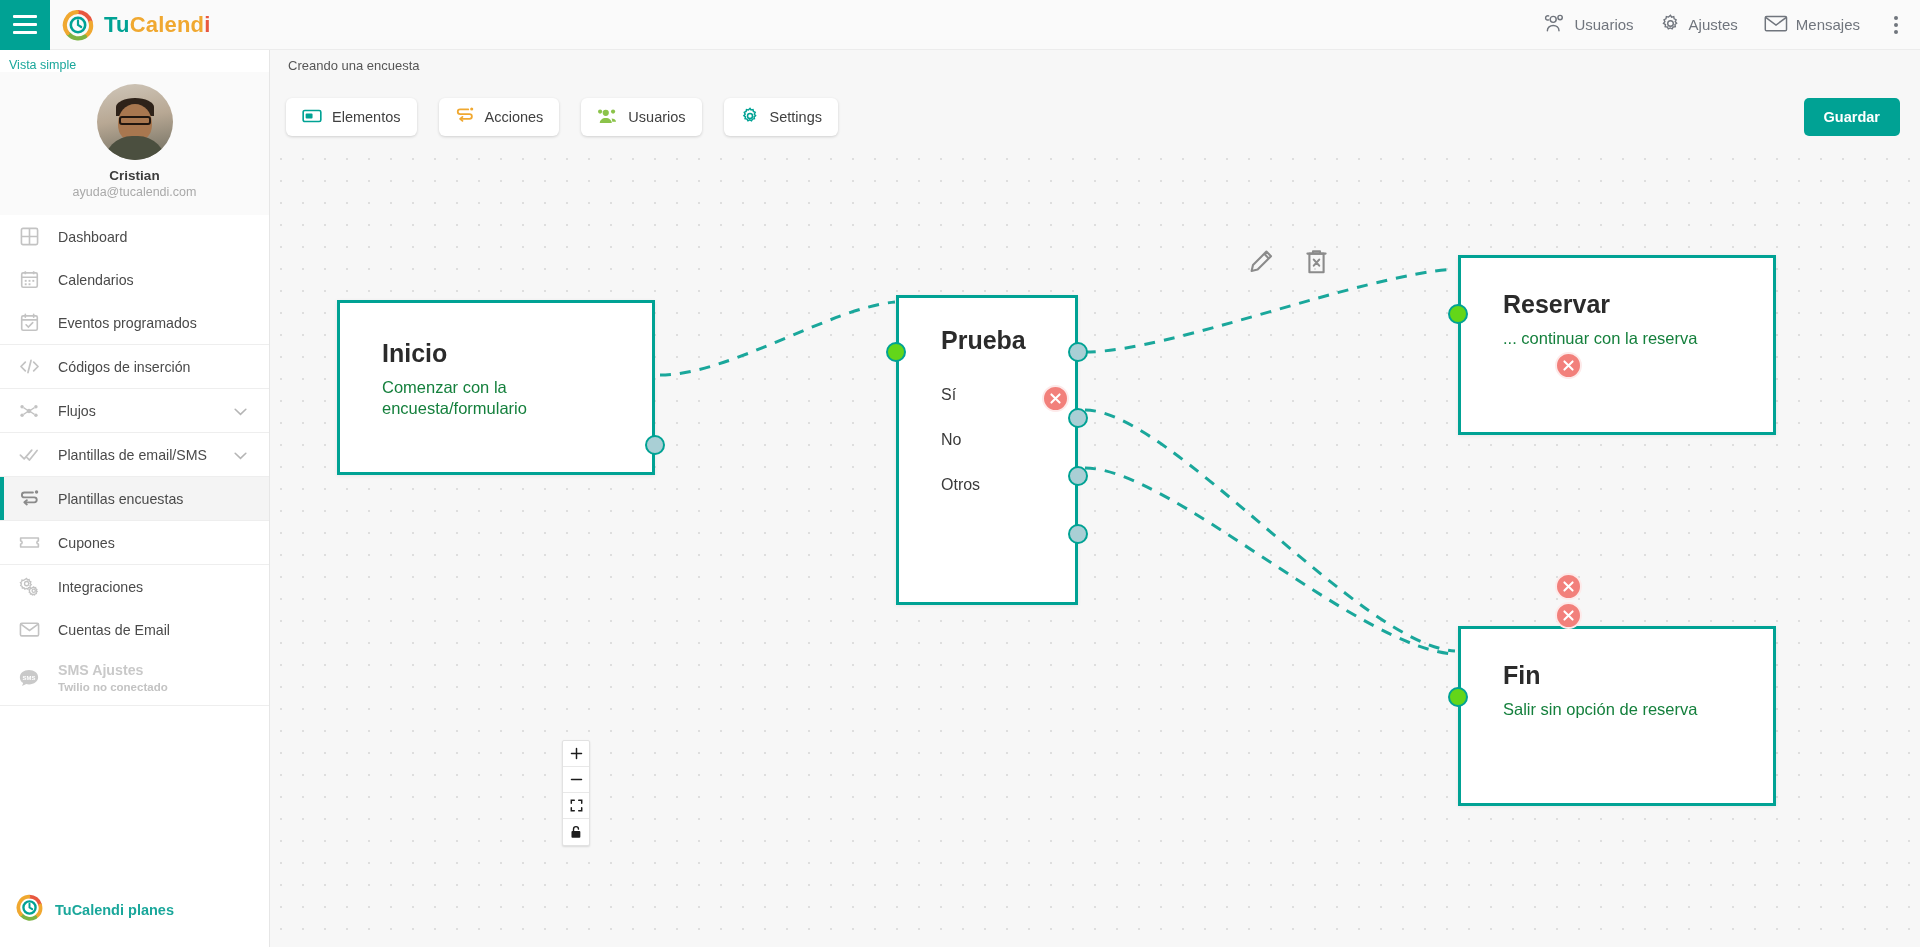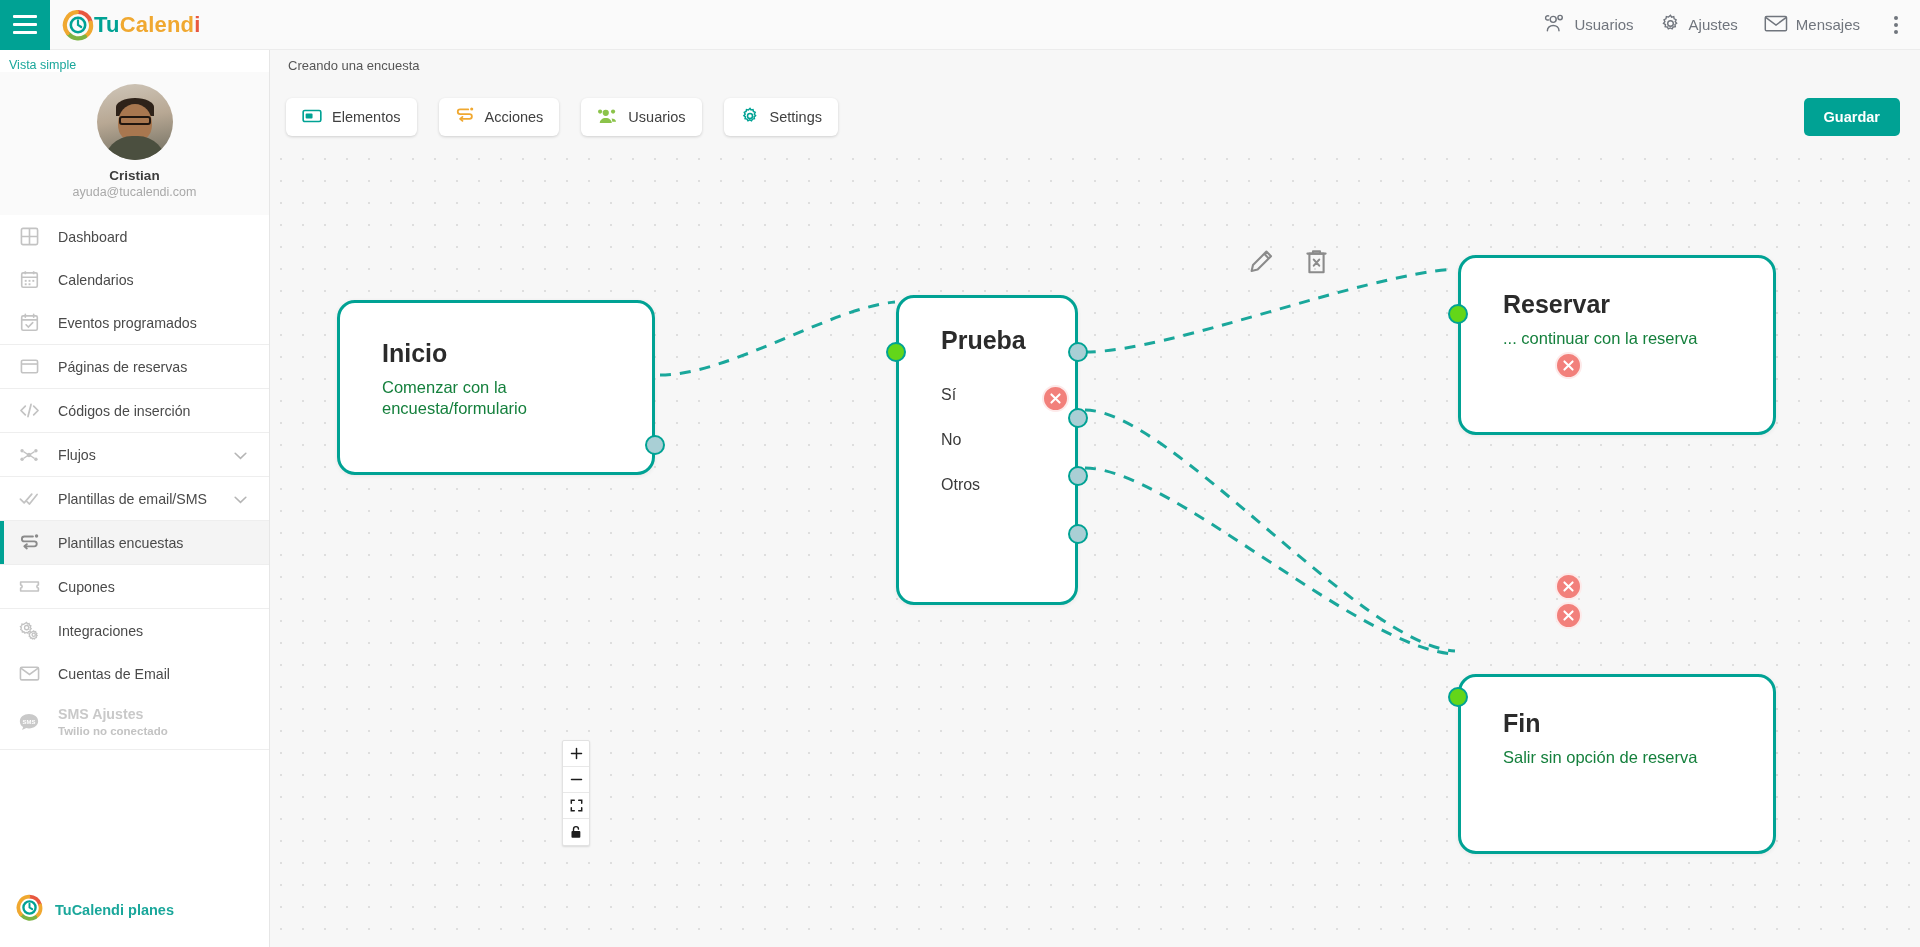--- a/index.html
+++ b/index.html
@@ -19,21 +19,21 @@
     display: flex; align-items: center;
     z-index: 40;
   }
   .hamburger {
     width: 50px; height: 50px; background: #00a294;
     display: flex; flex-direction: column; align-items: center; justify-content: center;
     gap: 5px; cursor: pointer;
   }
   .hamburger span { display: block; width: 24px; height: 3px; background: #fff; border-radius: 1px; }
 
-  .brand { display: flex; align-items: center; margin-left: 12px; }
+  .brand { display: flex; align-items: center; gap: 10px; margin-left: 12px; }
   .brand-logo { width: 32px; height: 32px; }
   .brand-text { font-size: 22px; font-weight: bold; letter-spacing: .2px; }
   .brand-tu { color: #00a294; }
   .brand-calend { color: #f0a830; }
   .brand-i { color: #e8573f; }
 
   .topbar-right {
     margin-left: auto; display: flex; align-items: center; gap: 26px;
     padding-right: 14px; color: #70757d; font-size: 15px;
   }
@@ -128,21 +128,21 @@
   .dotgrid {
     position: absolute; left: 0; top: 98px; right: 0; bottom: 0;
     background-image: radial-gradient(#dedede 1px, transparent 1.1px);
     background-size: 22px 22px;
   }
   .flow { position: absolute; left: 0; top: 0; width: 1650px; height: 897px; }
   .flow-svg { position: absolute; left: 0; top: 0; width: 1650px; height: 897px; pointer-events: none; }
 
   .node {
     position: absolute; background: #fff;
-    border: 3px solid #00a294; border-radius: 18px;
+    border: 3px solid #00a294; border-radius: 0;
     box-shadow: 0 1px 4px rgba(0,0,0,.07);
   }
   .node-title { font-size: 25px; font-weight: bold; color: #2b2b2b; }
   .node-sub { font-size: 16.5px; color: #15803d; line-height: 1.28; margin-top: 9px; }
   .node-opt { font-size: 16px; color: #3a3a3a; }
 
   .port {
     position: absolute; width: 20px; height: 20px; border-radius: 50%;
     border: 2.5px solid #00a294; background: #a9cfd5; cursor: pointer; z-index: 6;
   }
@@ -280,31 +280,20 @@
           <span class="ico">
             <svg width="19" height="19" viewBox="0 0 20 20" fill="none" stroke="currentColor" stroke-width="1.7">
               <rect x="1.8" y="3" width="16.4" height="15.2" rx="1.5"></rect>
                 <path d="M1.8 7.2h16.4M5.6 1.4v3M14.4 1.4v3M6.4 12.4l2.4 2.4 4.6-4.6" stroke-linecap="round"></path>
             </svg>
           </span>
           <span>Eventos programados</span>
         </div>
       </div>
 
-      <div class="nav-group">
-        <div class="nav-item">
-          <span class="ico">
-            <svg width="19" height="19" viewBox="0 0 20 20" fill="none" stroke="currentColor" stroke-width="1.7">
-              <rect x="1.5" y="3.4" width="17" height="13.2" rx="1.6"></rect>
-                <path d="M1.5 7.4h17"></path>
-            </svg>
-          </span>
-          <span>Páginas de reservas</span>
-        </div>
-      </div>
 
       <div class="nav-group">
         <div class="nav-item">
           <span class="ico">
             <svg width="21" height="19" viewBox="0 0 22 20" fill="none" stroke="currentColor" stroke-width="1.8" stroke-linecap="round" stroke-linejoin="round">
               <path d="M6.6 5.4L2 10l4.6 4.6M15.4 5.4L20 10l-4.6 4.6M12.6 3.6L9.4 16.4"></path>
             </svg>
           </span>
           <span>Códigos de inserción</span>
         </div>
@@ -519,21 +508,21 @@
       <div class="port" style="left:798px; top:358px;"></div>
       <div class="port" style="left:798px; top:416px;"></div>
       <div class="port" style="left:798px; top:474px;"></div>
 
       <div class="node" style="left:1188px; top:205px; width:318px; height:180px; padding:32px 42px;">
         <div class="node-title">Reservar</div>
         <div class="node-sub">... continuar con la reserva</div>
       </div>
       <div class="port green" style="left:1178px; top:254px;"></div>
 
-      <div class="node" style="left:1188px; top:624px; width:318px; height:180px; padding:32px 42px;">
+      <div class="node" style="left:1188px; top:576px; width:318px; height:180px; padding:32px 42px;">
         <div class="node-title">Fin</div>
         <div class="node-sub">Salir sin opción de reserva</div>
       </div>
       <div class="port green" style="left:1178px; top:637px;"></div>
 
       <div class="edge-del" style="left:772px; top:335px;">
         <svg width="13" height="13" viewBox="0 0 14 14" stroke="#fff" stroke-width="2.2" stroke-linecap="round">
             <path d="M2.6 2.6l8.8 8.8M11.4 2.6l-8.8 8.8"></path>
           </svg>
       </div>

